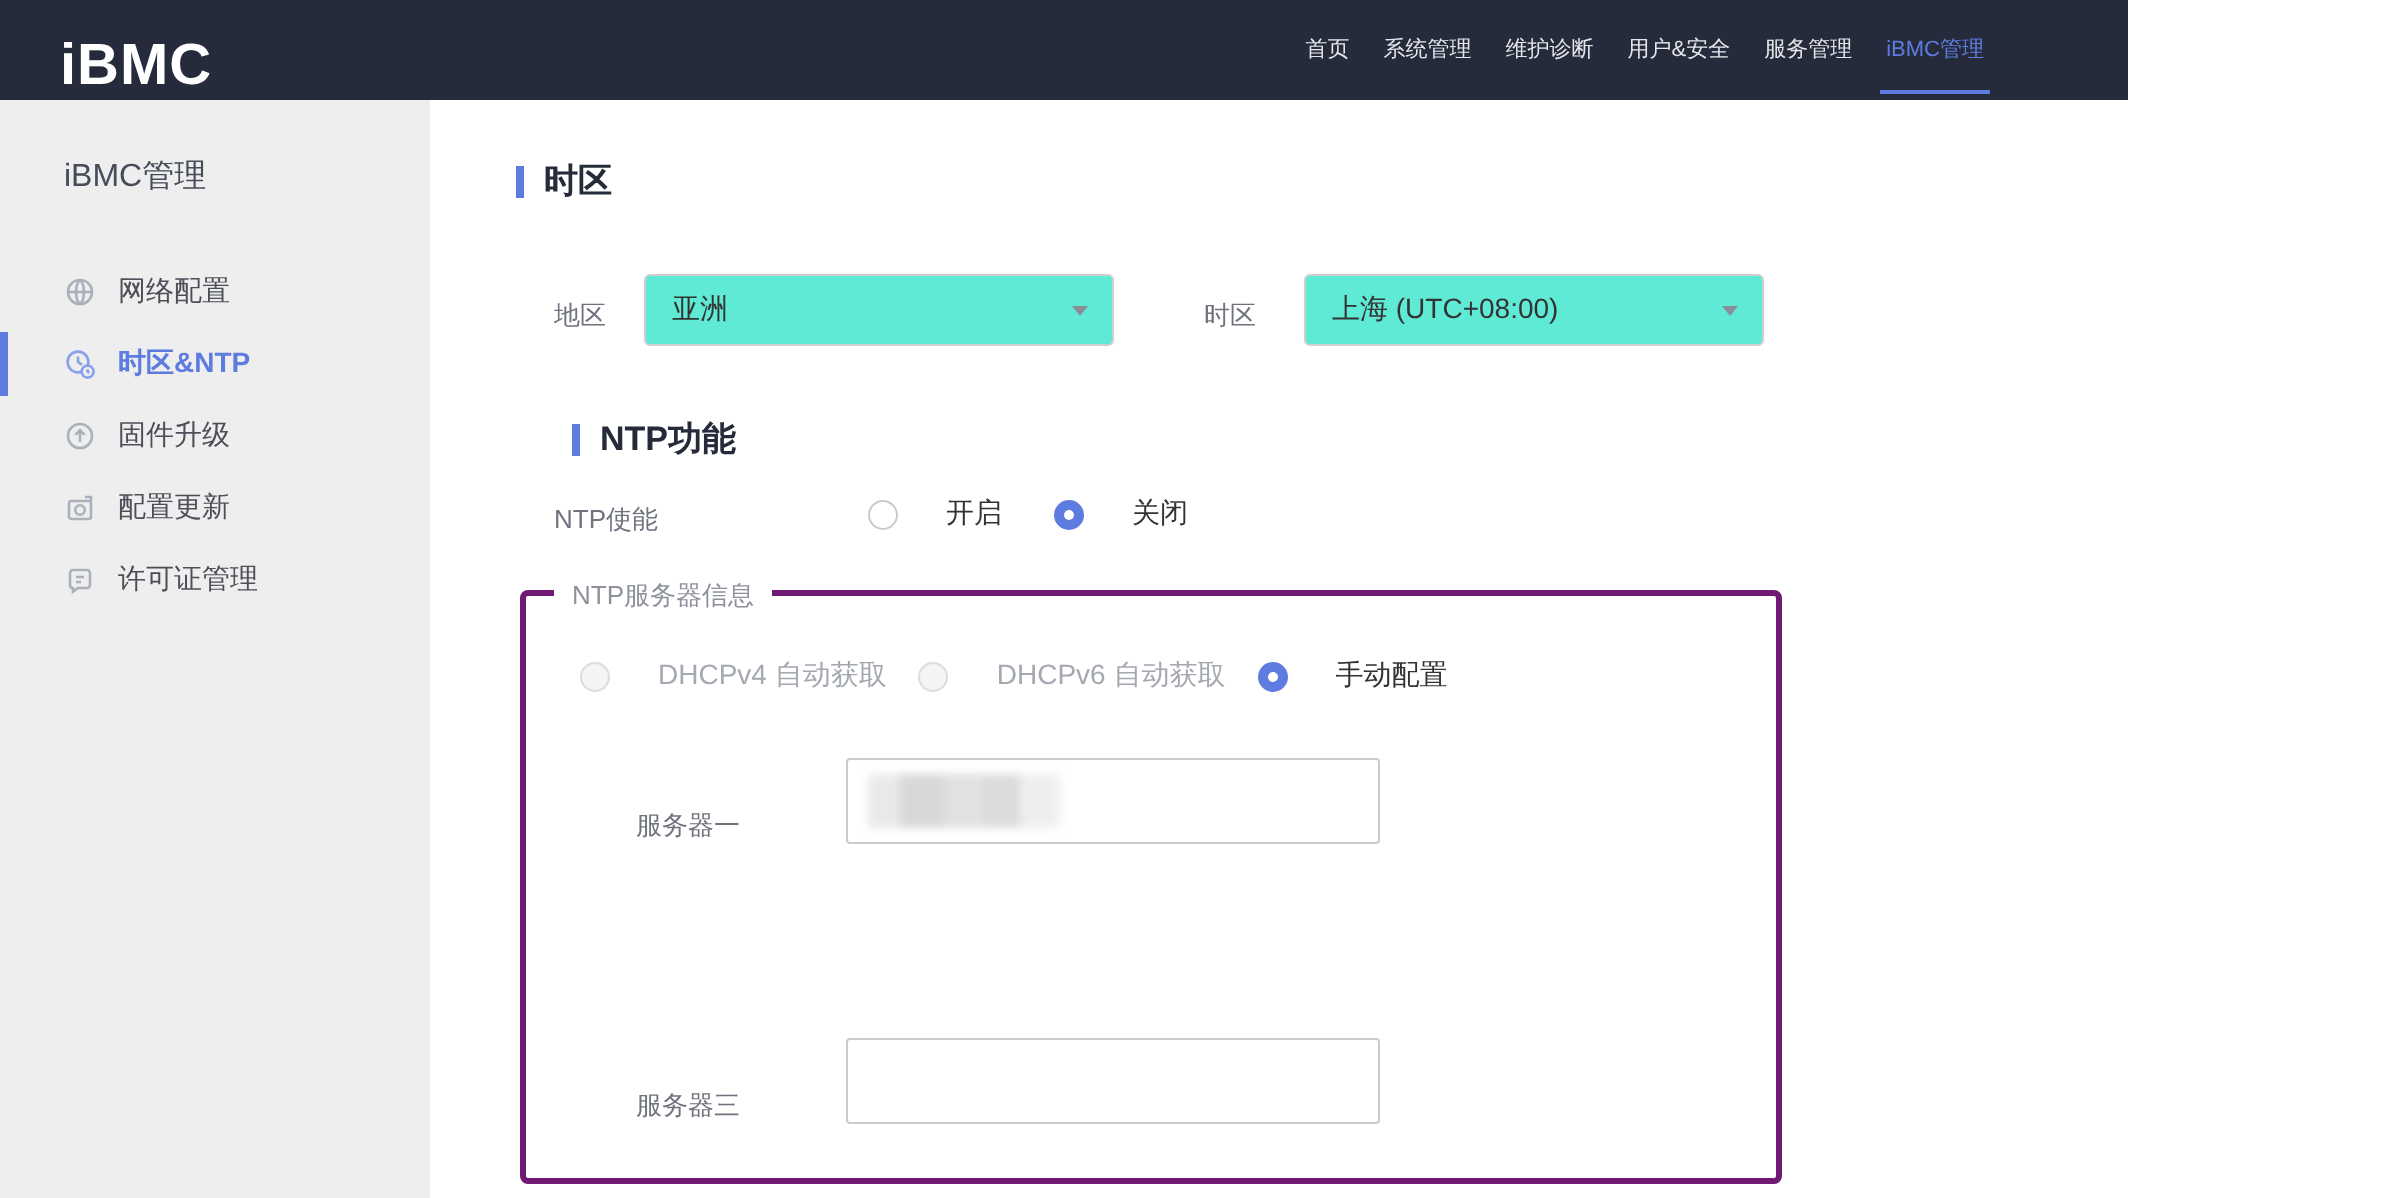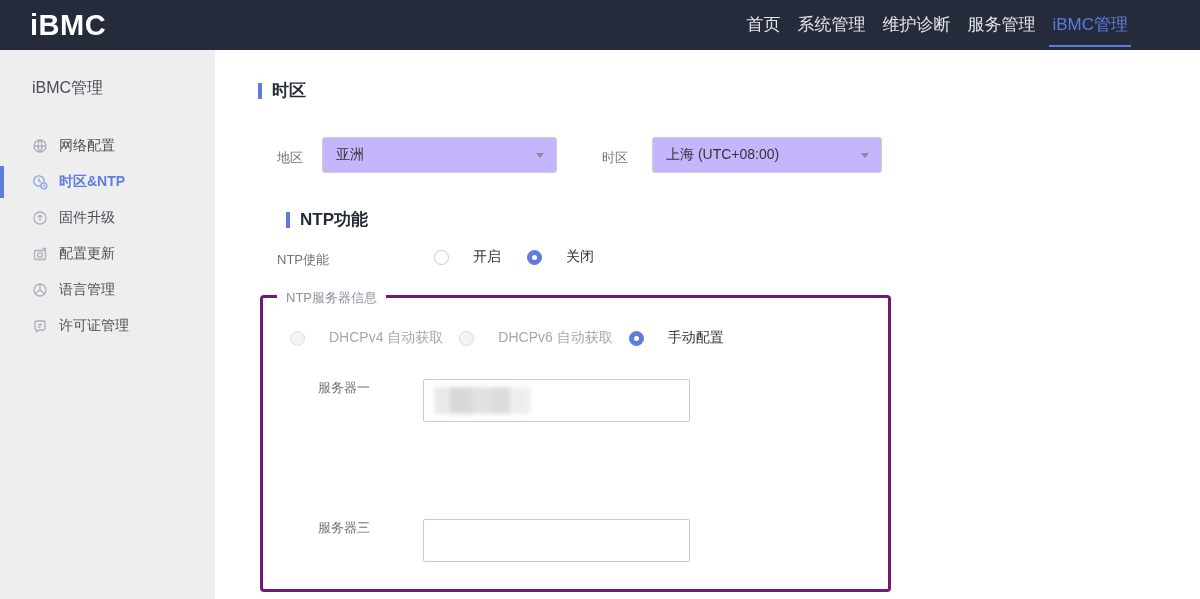--- a/index.html
+++ b/index.html
@@ -5,30 +5,30 @@
   * { margin:0; padding:0; box-sizing:border-box; }
   html,body { width:1200px; height:599px; }
   body {
     position:relative; overflow:hidden; background:#fff;
     font-family:"Liberation Sans","DejaVu Sans",sans-serif;
     color:#333;
   }
 
   
   .navbar {
-    position:absolute; top:0; left:0; width:1200px; height:50px;
-    background:#252b3a; display:flex; align-items:center;
+    position:absolute; top:0; left:0; width:1064px; height:50px;
+    background:#252b3a; display:flex; align-items:flex-end;
   }
   .logo {
     margin-left:30px; color:#ffffff; font-size:29px; font-weight:bold;
     letter-spacing:0.5px;
   }
   .nav-items { margin-left:auto; margin-right:72px; display:flex; gap:17px; height:50px; }
   .nav-item {
-    color:#e4e6eb; font-size:17px; line-height:50px; height:50px;
+    color:#e4e6eb; font-size:11px; line-height:50px; height:50px;
     position:relative; cursor:pointer; white-space:nowrap;
   }
   .nav-item.active { color:#5e7ce0; }
   .nav-item.active::after {
     content:""; position:absolute; left:-3px; right:-3px; bottom:3px;
     height:2px; background:#5e7ce0;
   }
 
   
   .sidebar {
@@ -66,21 +66,21 @@
   .t-timezone { left:43px; top:29px; }
   .t-ntp { left:43px; top:158px;margin-left:28px; }
 
   .field-label { position:absolute; font-size:13px; color:#6f737d; }
   .lbl-region { left:62px; top:99px; }
   .lbl-tz { left:387px; top:99px; }
   .lbl-ntp-enable { left:62px; top:201px; }
 
   .select {
     position:absolute; height:36px; border:1px solid #cfcfd1; border-radius:3px;
-    background:#c4b5fd; display:flex; align-items:center; padding:0 26px 0 13px;
+    background:#5eead4; display:flex; align-items:center; padding:0 26px 0 13px;
     font-size:14px; color:#333; cursor:pointer;
   }
   .sel-region { left:107px; top:87px; width:235px; }
   .sel-tz { left:437px; top:87px; width:230px;align-items:center; }
   .caret {
     position:absolute; right:12px; top:50%; margin-top:-2px;
     width:0; height:0; border-left:4.5px solid transparent;
     border-right:4.5px solid transparent; border-top:5px solid #8a8e99;
   }
 
@@ -105,21 +105,21 @@
   .group {
     position:absolute; left:45px; top:245px; width:631px; height:297px;
     border:3px solid #701a75; border-radius:4px; background:#fff;
   }
   .group-legend {
     position:absolute; top:-9px; left:14px; background:#fff; padding:0 9px;
     font-size:13px; color:#8d919c; line-height:17px;
   }
   .rr-mode { left:27px; top:31px; gap:16px;justify-content:flex-end; }
 
-  .server-row { position:absolute; left:55px; display:flex; align-items:flex-start; }
+  .server-row { position:absolute; left:55px; display:flex; align-items:flex-end; }
   .server-row .s-label { width:105px; font-size:13px; color:#6f737d; }
   .sr-1 { top:81px; } .sr-2 { top:151px; } .sr-3 { top:221px; }
   .text-input {
     width:267px; height:43px; border:1px solid #c9cccf; border-radius:2px;
     background:#fff; position:relative; display:flex; align-items:center;
     padding-left:10px;
   }
   .redacted {
     width:96px; height:27px; border-radius:2px; filter:blur(2px); opacity:0.85;
     background:linear-gradient(90deg,#e6e6e6 0 16px,#d2d2d4 16px 38px,#dcdcde 38px 58px,#d6d6d8 58px 76px,#ececec 76px 96px);
@@ -127,20 +127,21 @@
 </style>
 </head>
 <body>
 
 <div class="navbar">
   <div class="logo">iBMC</div>
   <div class="nav-items">
     <div class="nav-item">首页</div>
     <div class="nav-item">系统管理</div>
     <div class="nav-item">维护诊断</div>
+    <div class="nav-item">用户&amp;安全</div>
     <div class="nav-item">服务管理</div>
     <div class="nav-item active">iBMC管理</div>
   </div>
 </div>
 
 <div class="sidebar">
   <div class="sidebar-title">iBMC管理</div>
   <div class="side-items">
 
     <div class="side-item">
@@ -179,29 +180,20 @@
       <span class="icn">
         <svg width="16" height="16" viewBox="0 0 16 16" fill="none" stroke="currentColor" stroke-width="1.3">
           <rect x="2.5" y="4.5" width="11" height="9" rx="1.2"></rect>
             <circle cx="8" cy="9" r="2.4"></circle>
             <path d="M10.5 2.5h3v2"></path>
         </svg>
       </span>
       <span>配置更新</span>
     </div>
 
-    <div class="side-item">
-      <span class="icn">
-        <svg width="16" height="16" viewBox="0 0 16 16" fill="none" stroke="currentColor" stroke-width="1.3">
-          <circle cx="8" cy="8" r="6"></circle>
-            <path d="M8 2v6l4.6 3.8M8 8L3.2 11.6"></path>
-        </svg>
-      </span>
-      <span>语言管理</span>
-    </div>
 
     <div class="side-item">
       <span class="icn">
         <svg width="16" height="16" viewBox="0 0 16 16" fill="none" stroke="currentColor" stroke-width="1.3">
           <path d="M3 4.5a1.5 1.5 0 0 1 1.5-1.5h7A1.5 1.5 0 0 1 13 4.5v6a1.5 1.5 0 0 1-1.5 1.5H7l-2.5 1.8V12h-.5A1.5 1.5 0 0 1 3 10.5z"></path>
             <path d="M6 6.5h4M6 9h2.5"></path>
         </svg>
       </span>
       <span>许可证管理</span>
     </div>

